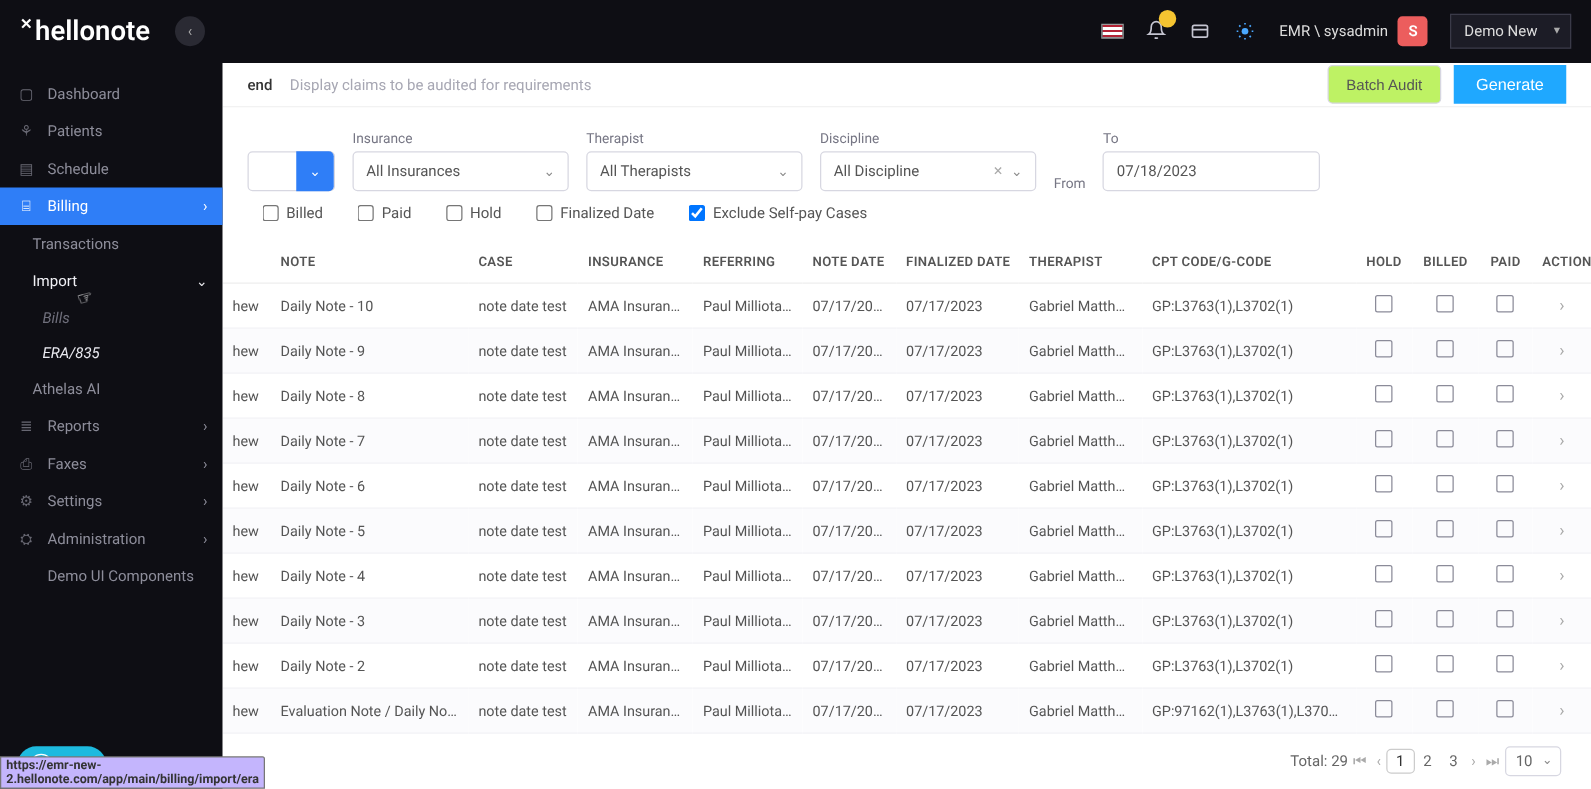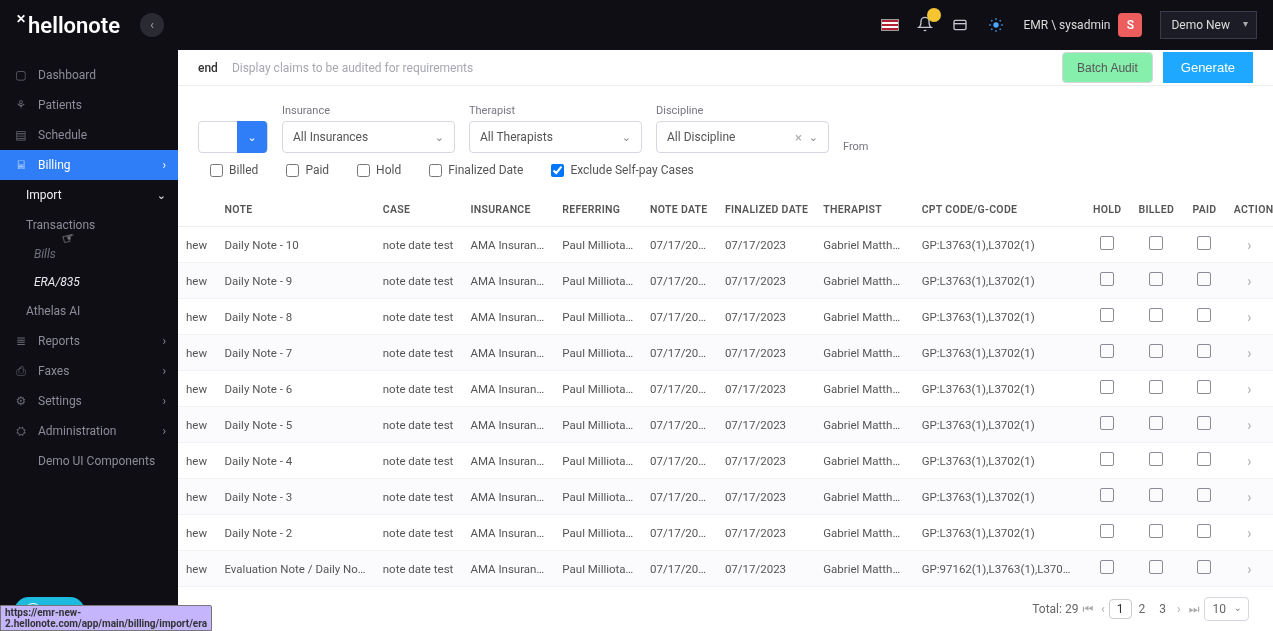--- a/index.html
+++ b/index.html
@@ -40,21 +40,21 @@
   .help-pill::before{content:"?"; position:absolute; left:10px; top:6px; width:16px; height:16px; border:1.5px solid #fff; border-radius:50%; display:flex; align-items:center; justify-content:center; font-size:11px;}
   .status-link { position:absolute; bottom:0; left:0; font-size:10px; background:#c4b5fd; color:#333; padding:1px 4px; border:1px solid #777; border-top-right-radius:2px;font-weight:bold;}
   .cursor { position:absolute; top:230px; left:62px; font-size:14px; color:#fff; transform:rotate(-15deg); z-index:16;}
 
   
   .content { position:absolute; top:50px; left:178px; right:0; bottom:0; overflow:hidden;}
   .subheader { height:36px; display:flex; align-items:center; padding:0 20px; gap:14px; background:#fff; border-bottom:1px solid #eee;}
   .subheader .title-frag { color:#333; font-weight:500;}
   .subheader .desc { color:#a7a7b3; font-size:12px;}
   .subheader .actions { margin-left:auto; display:flex; gap:10px;}
-  .btn-outline { border:1px solid #d6d6e0; background:#86efac; color:#555; padding:7px 14px; border-radius:4px; font-size:12px; cursor:pointer;}
+  .btn-outline { border:1px solid #d6d6e0; background:#bef264; color:#555; padding:7px 14px; border-radius:4px; font-size:12px; cursor:pointer;}
   .btn-primary { border:none; background:#1fa8ff; color:#fff; padding:8px 18px; border-radius:0; font-size:13px; font-weight:500; cursor:pointer;}
 
   .filters { background:#fff; padding:18px 20px 10px 20px; display:flex; flex-direction:column; gap:10px;}
   .filter-row { display:flex; gap:14px; align-items:flex-end;}
   .fgroup { display:flex; flex-direction:column; gap:4px;}
   .fgroup label { font-size:11px; color:#767684;}
   .select { border:1px solid #d7d7e1; border-radius:4px; height:32px; padding:0 28px 0 10px; font-size:12px; color:#555; background:#fff; position:relative; min-width:173px; display:flex; align-items:center;}
   .select::after{content:"⌄"; position:absolute; right:10px; color:#888; font-size:11px;}
   .select.clearable::before{content:"×"; position:absolute; right:26px; color:#aaa; font-size:13px;}
   .select.solid-caret { min-width:70px; padding-right:0;}
@@ -138,22 +138,22 @@
         <span>Patients</span>
       </div>
       <div class="nav-item">
         <span class="ico">▤</span>
         <span>Schedule</span>
       </div>
       <div class="nav-item active-blue has-chev">
         <span class="ico">⌸</span>
         <span>Billing</span>
       </div>
+      <div class="nav-sub">Transactions</div>
       <div class="nav-sub expand">Import</div>
-      <div class="nav-sub">Transactions</div>
       <div class="nav-subsub">Bills</div>
       <div class="nav-subsub active">ERA/835</div>
       <div class="nav-sub">Athelas AI</div>
       <div class="nav-item has-chev">
         <span class="ico">≣</span>
         <span>Reports</span>
       </div>
       <div class="nav-item has-chev">
         <span class="ico">⎙</span>
         <span>Faxes</span>
@@ -207,20 +207,26 @@
           </div>
       </div>
       <div class="fgroup">
         <label>Discipline</label>
         <div class="select clearable">
             <span>All Discipline</span>
           </div>
       </div>
       <div class="fgroup">
         <label>From</label>
+      </div>
+      <div class="fgroup">
+        <label>To</label>
+        <div class="date-input">
+            <span>07/18/2023</span>
+          </div>
       </div>
     </div>
     <div class="checks">
       <label class="chk">
           <input type="checkbox" style="">
           <span>Billed</span>
         </label>
       <label class="chk">
           <input type="checkbox" style="">
           <span>Paid</span>

